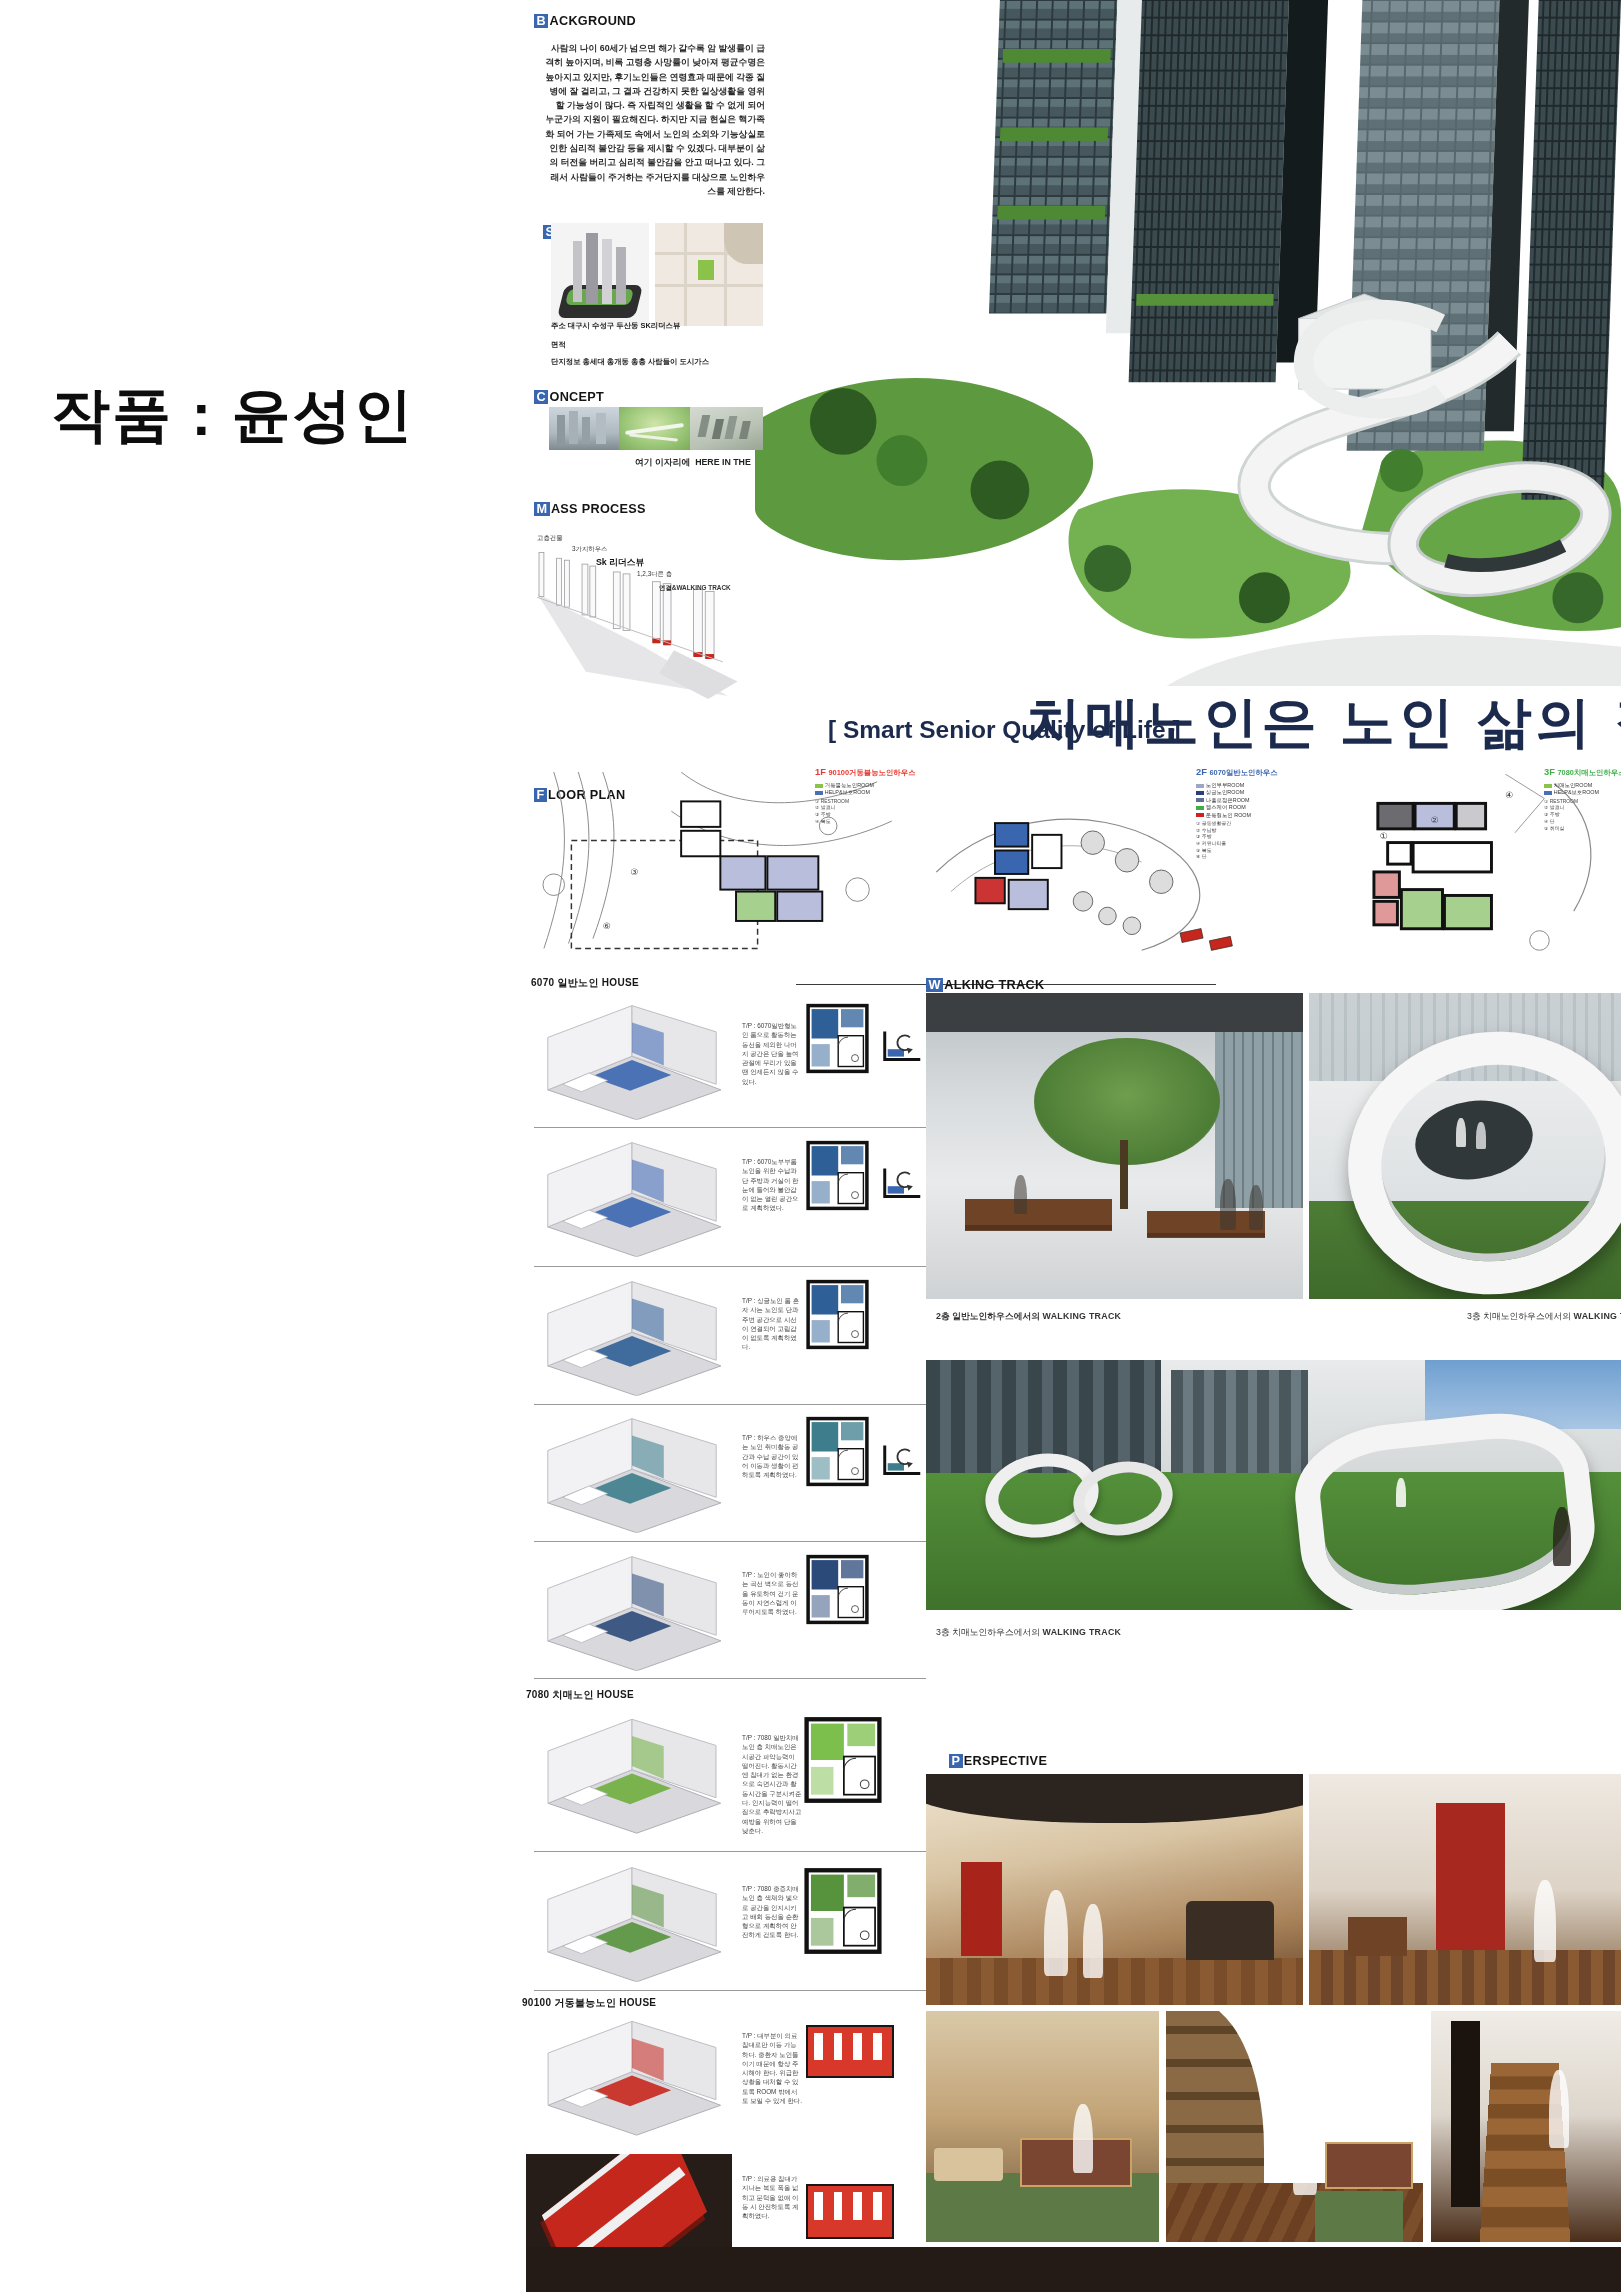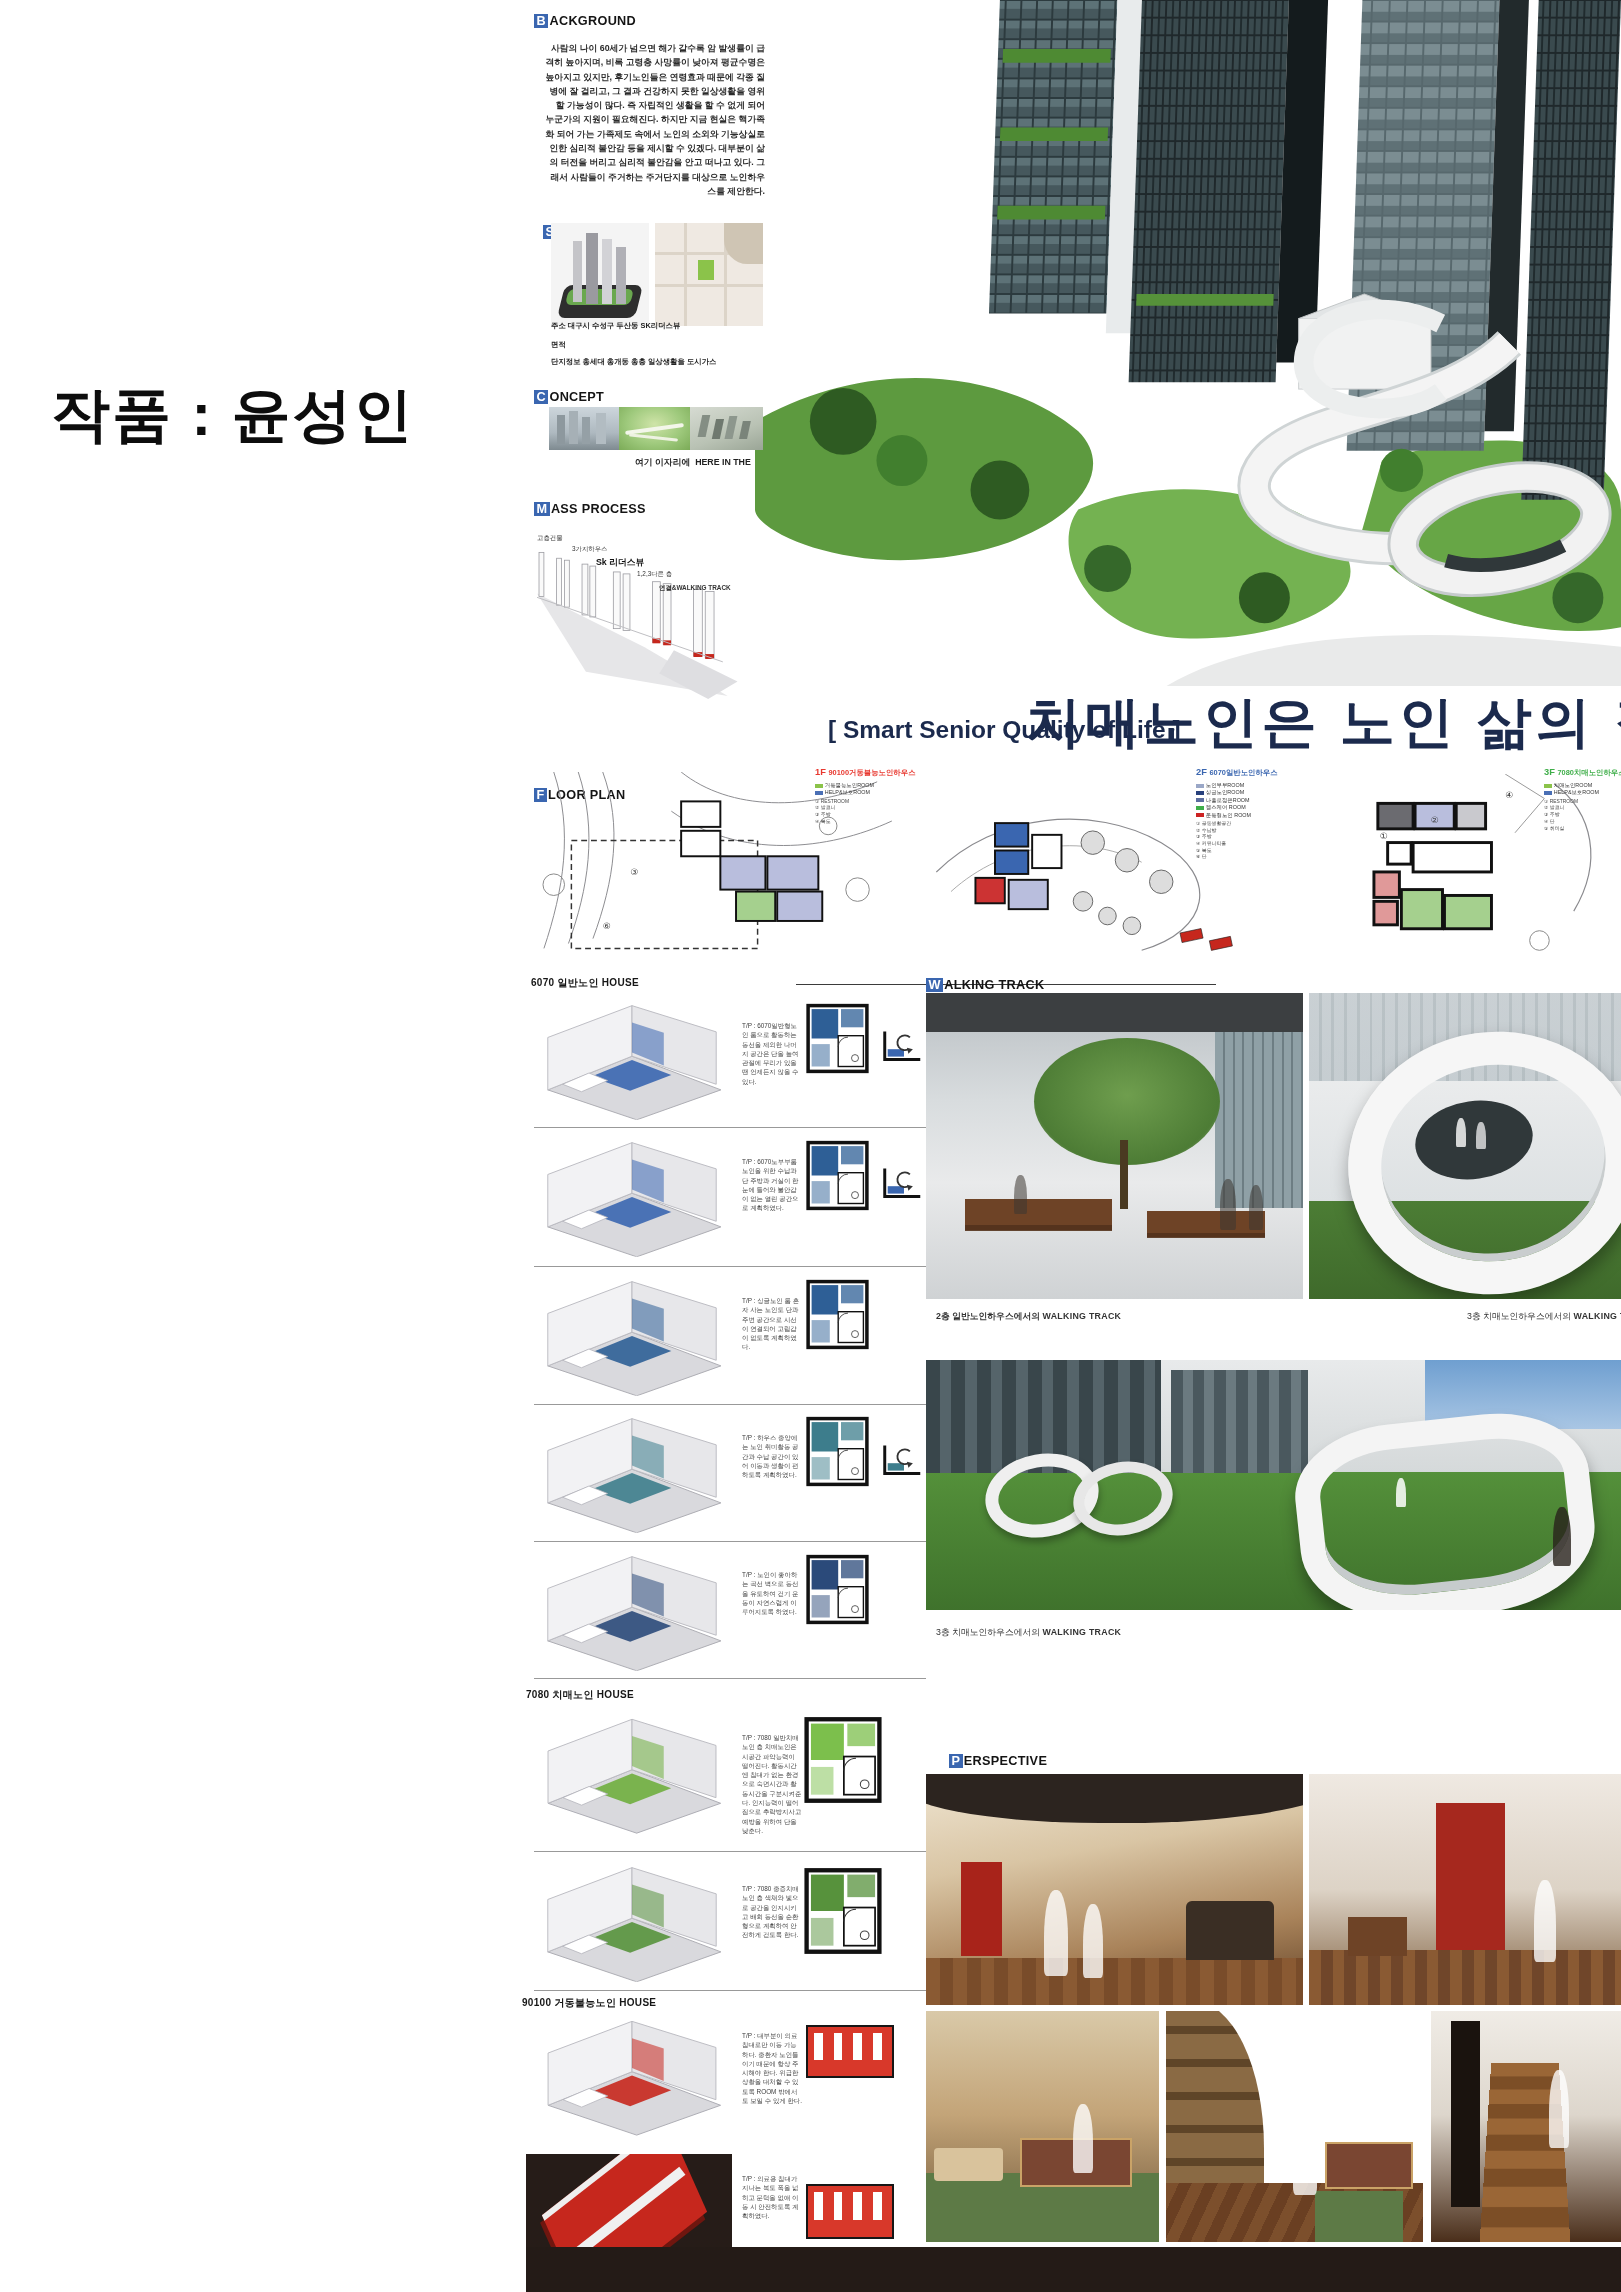--- a/index.html
+++ b/index.html
@@ -162,21 +162,21 @@
   <div class="simg" style="left:655px;top:223px;width:108px;height:103px;background:#efe9e2;">
     <div class="abs" style="left:0;top:29px;width:108px;height:2.9px;background:#dcd4c8;"></div>
     <div class="abs" style="left:0;top:61px;width:108px;height:2.9px;background:#dcd4c8;"></div>
     <div class="abs" style="left:29px;top:0;width:2.9px;height:103px;background:#dcd4c8;"></div>
     <div class="abs" style="left:69px;top:0;width:2.9px;height:103px;background:#dcd4c8;"></div>
     <div class="abs" style="right:0;top:0;width:39px;height:41px;background:#cfc5b4;border-radius:0 0 0 60%;"></div>
     <div class="abs" style="left:43px;top:37px;width:15.7px;height:19.6px;background:#8bc34a;"></div>
   </div>
   <div class="site-line" style="left:551px;top:321px;">주소 대구시 수성구 두산동 SK리더스뷰</div>
   <div class="site-line" style="left:551px;top:340px;">면적</div>
-  <div class="site-line" style="left:551px;top:357px;">단지정보 총세대 총개동 총층 일상생활을 도시가스</div>
+  <div class="site-line" style="left:551px;top:357px;">단지정보 총세대 총개동 총층 사람들이 도시가스</div>
 
   <div class="shead" style="left:534px;top:390px;">
     <span class="cap">C</span><span>ONCEPT</span>
   </div>
   <div class="simg" style="left:549px;top:407px;width:71px;height:43px;background:linear-gradient(180deg,#cdd6dc 0%,#aeb9c0 60%,#7e8a90 100%);">
     <div class="abs" style="left:7.8px;top:7.8px;width:7.8px;height:29px;background:#8d989e;"></div>
     <div class="abs" style="left:19.6px;top:3.9px;width:9.8px;height:33px;background:#a6b0b6;"></div>
     <div class="abs" style="left:33px;top:9.8px;width:7.8px;height:27.4px;background:#95a0a6;"></div>
     <div class="abs" style="left:47px;top:5.9px;width:9.8px;height:31px;background:#b2bcc2;"></div>
   </div>

